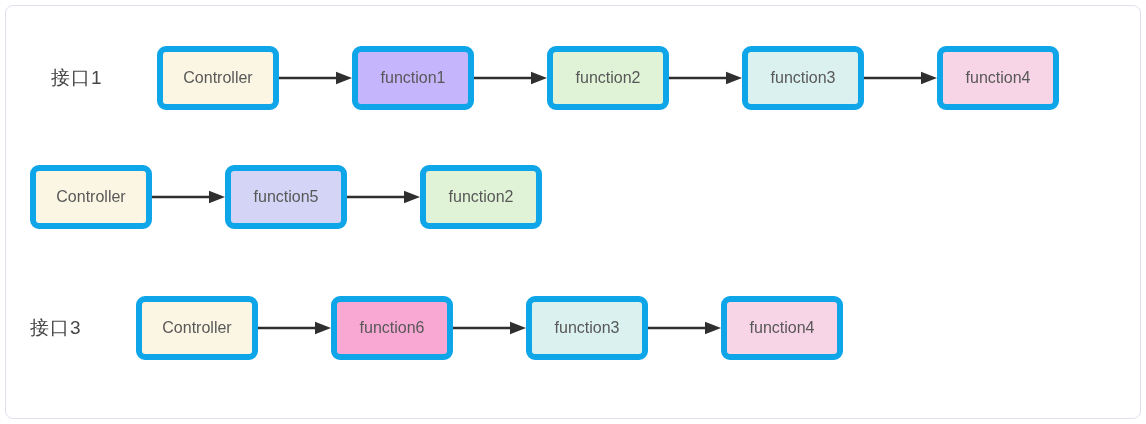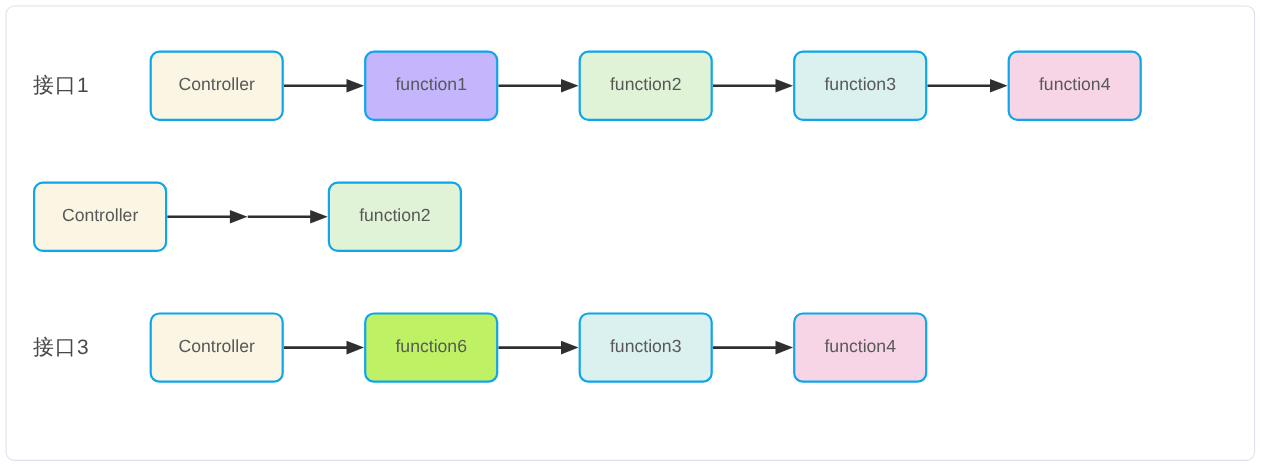--- a/index.html
+++ b/index.html
@@ -27,34 +27,34 @@
   }
   .flow-row {
     position: absolute;
     left: 30px;
     height: 64px;
     display: flex;
     align-items: center;
   }
   .row-1 { top: 46px; }
   .row-2 { top: 165px; }
-  .row-3 { top: 284px; }
+  .row-3 { top: 296px; }
   .row-label {
     width: 106px;
     flex: 0 0 106px;
     font-size: 19px;
     letter-spacing: 1px;
     color: #474747;
   }
   .node {
     box-sizing: border-box;
     width: 122px;
     height: 64px;
     flex: 0 0 122px;
-    border: 2px solid #0ea5e9;
+    border: 6px solid #0ea5e9;
     border-radius: 9px;
     display: flex;
     align-items: center;
     justify-content: center;
     font-size: 16px;
     color: #585858;
     white-space: nowrap;
   }
   .arrow {
     width: 73px;
@@ -65,21 +65,21 @@
   }
   .arrow svg { display: block; }
 </style>
 </head>
 <body>
 
 <div class="canvas">
   <div class="frame"></div>
 
   <div class="flow-row row-1">
-    <div class="row-label" style="color: rgb(71, 71, 71);">接口1</div>
+    <div class="row-label" style="color: rgb(71, 71, 71); margin-left: 21px;">接口1</div>
     <div class="node" style="background-color: rgb(250, 246, 227);">Controller</div>
     <div class="arrow" style="color: rgb(47, 47, 47);">
       <svg width="73" height="16" viewBox="0 0 73 16">
         <line x1="0" y1="8" x2="59" y2="8" stroke="currentColor" stroke-width="2.4"></line>
         <polygon points="57,1.8 73,8 57,14.2" fill="currentColor"></polygon>
       </svg>
     </div>
     <div class="node" style="background-color: #c4b5fd;">function1</div>
     <div class="arrow" style="color: rgb(47, 47, 47);">
       <svg width="73" height="16" viewBox="0 0 73 16">
@@ -105,39 +105,40 @@
   </div>
 
   <div class="flow-row row-2">
     <div class="node" style="background-color: rgb(250, 246, 227);">Controller</div>
     <div class="arrow" style="color: rgb(47, 47, 47);">
       <svg width="73" height="16" viewBox="0 0 73 16">
         <line x1="0" y1="8" x2="59" y2="8" stroke="currentColor" stroke-width="2.4"></line>
         <polygon points="57,1.8 73,8 57,14.2" fill="currentColor"></polygon>
       </svg>
     </div>
+    <div class="node" style="background-color: rgb(211, 212, 246);">function5</div>
     <div class="arrow" style="color: rgb(47, 47, 47);">
       <svg width="73" height="16" viewBox="0 0 73 16">
         <line x1="0" y1="8" x2="59" y2="8" stroke="currentColor" stroke-width="2.4"></line>
         <polygon points="57,1.8 73,8 57,14.2" fill="currentColor"></polygon>
       </svg>
     </div>
     <div class="node" style="background-color: rgb(224, 243, 215);">function2</div>
   </div>
 
   <div class="flow-row row-3">
     <div class="row-label" style="color: rgb(71, 71, 71);">接口3</div>
     <div class="node" style="background-color: rgb(250, 246, 227);">Controller</div>
     <div class="arrow" style="color: rgb(47, 47, 47);">
       <svg width="73" height="16" viewBox="0 0 73 16">
         <line x1="0" y1="8" x2="59" y2="8" stroke="currentColor" stroke-width="2.4"></line>
         <polygon points="57,1.8 73,8 57,14.2" fill="currentColor"></polygon>
       </svg>
     </div>
-    <div class="node" style="background-color: #bef264;">function6</div>
+    <div class="node" style="background-color: #f9a8d4;">function6</div>
     <div class="arrow" style="color: rgb(47, 47, 47);">
       <svg width="73" height="16" viewBox="0 0 73 16">
         <line x1="0" y1="8" x2="59" y2="8" stroke="currentColor" stroke-width="2.4"></line>
         <polygon points="57,1.8 73,8 57,14.2" fill="currentColor"></polygon>
       </svg>
     </div>
     <div class="node" style="background-color: rgb(219, 241, 239);">function3</div>
     <div class="arrow" style="color: rgb(47, 47, 47);">
       <svg width="73" height="16" viewBox="0 0 73 16">
         <line x1="0" y1="8" x2="59" y2="8" stroke="currentColor" stroke-width="2.4"></line>

